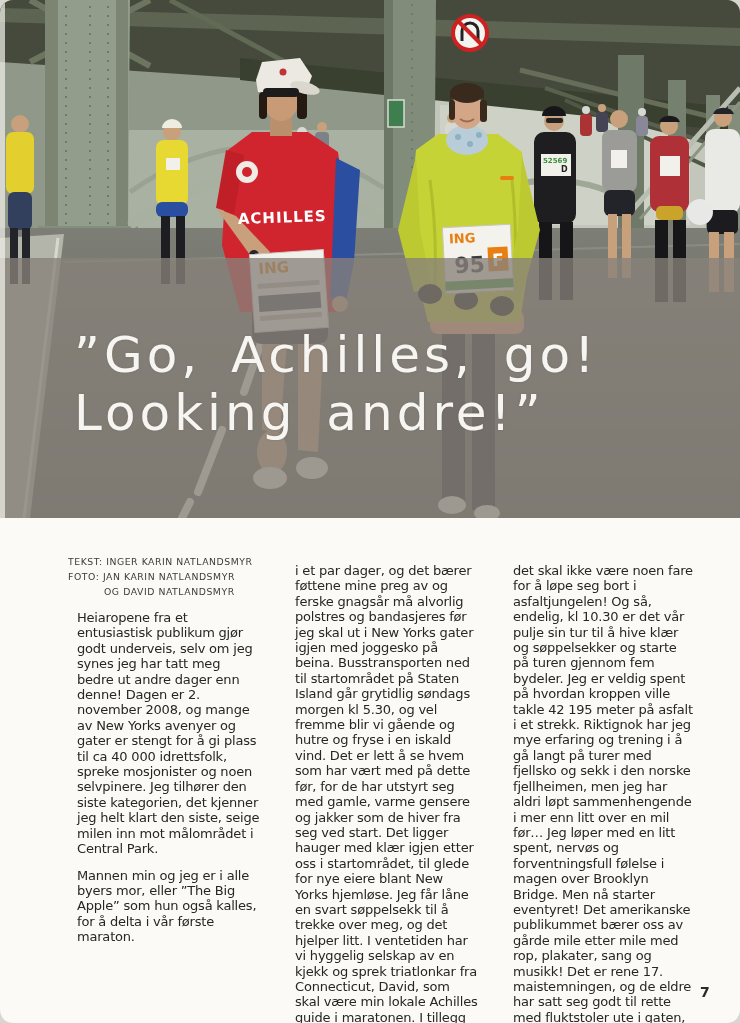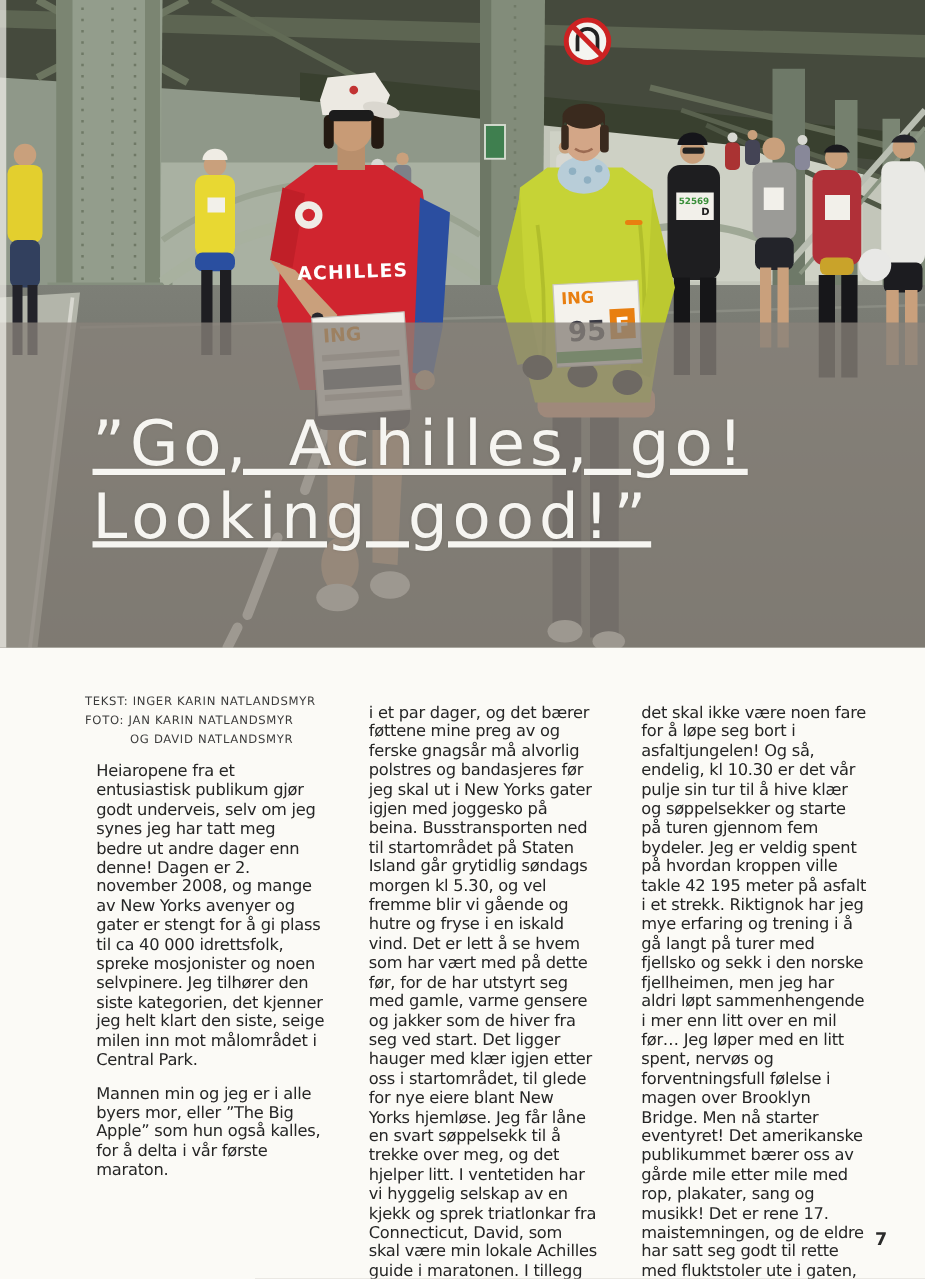--- a/index.html
+++ b/index.html
@@ -3,36 +3,36 @@
 <meta charset="utf-8">
 <style>
   html,body{margin:0;padding:0;background:#d8d6d0;}
   .page{
     position:relative;
     width:740px;height:1023px;
     background:#fbfaf6;
     overflow:hidden;
     font-family:"DejaVu Sans",sans-serif;
     margin:0 auto;
+    border-radius:13px;
   }
   
   .photo-region{position:absolute;top:0;left:0;width:740px;height:518px;}
   .photo-region svg{display:block;width:740px;height:518px;}
   .headline-overlay{
     position:absolute;left:0;top:258px;width:740px;height:260px;
     background:rgba(136,130,122,0.78);
   }
   .headline{
     position:absolute;left:74px;top:326px;width:640px;
     color:#f6f5f1;
     font-size:50px;line-height:58px;
     letter-spacing:4px;word-spacing:10px;
     text-shadow:0 0 2px rgba(90,85,80,.35);
     z-index:3;
-    text-decoration:underline;
   }
   
   .content{
     position:absolute;top:552px;left:66px;width:641px;
     display:grid;grid-template-columns:205px 205px 205px;column-gap:13px;
   }
   .byline{
     font-size:9.3px;letter-spacing:.55px;line-height:15px;
     color:#3c3c3c;margin:2px 0 11px 2px;white-space:nowrap;
   }
@@ -298,21 +298,21 @@
         <path d="M460,119 q7,5 14,0" fill="none" stroke="#9c6b52" stroke-width="2"></path>
 
         <rect x="500" y="176" width="14" height="4" rx="2" fill="#e87f10"></rect>
       </g>
     </svg>
 
     <div class="headline-overlay"></div>
     <div class="scan-edge"></div>
     <div class="headline">
       <div>”Go, Achilles, go!</div>
-      <div>Looking good!”</div>
+      <div>Looking andre!”</div>
     </div>
   </div>
 
   <div class="content">
     <div class="col">
       <div class="byline">
         <span>TEKST: INGER KARIN NATLANDSMYR</span>
         <span>FOTO: JAN KARIN NATLANDSMYR</span>
         <span class="indent">OG DAVID NATLANDSMYR</span>
       </div>

